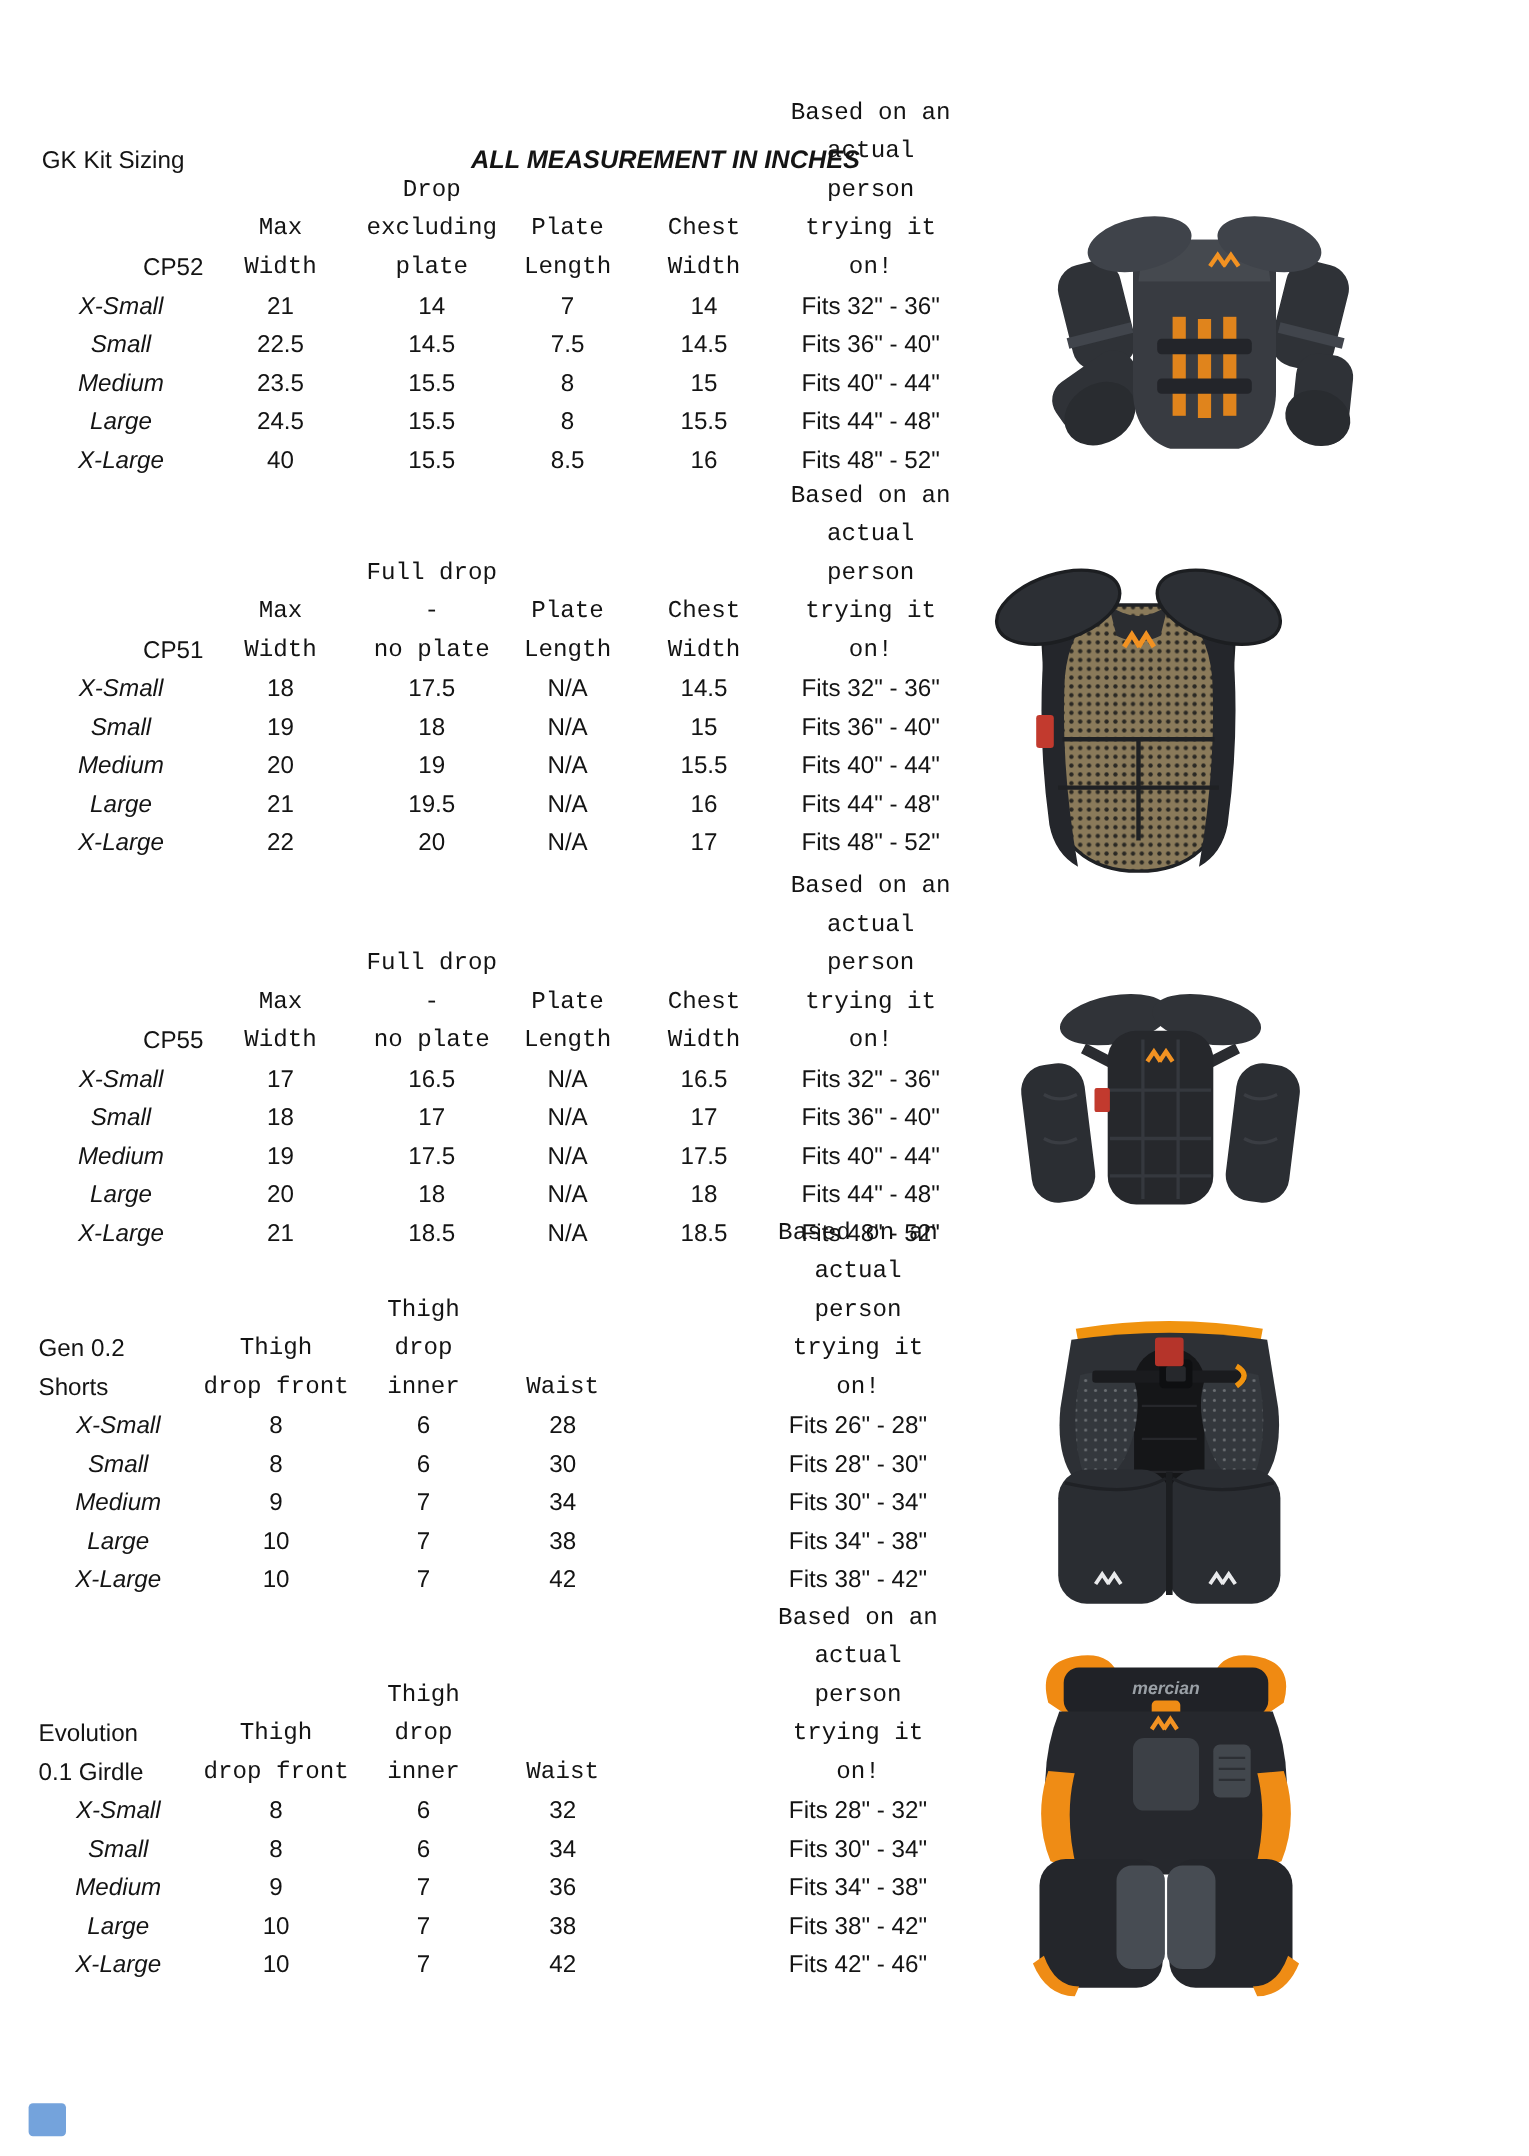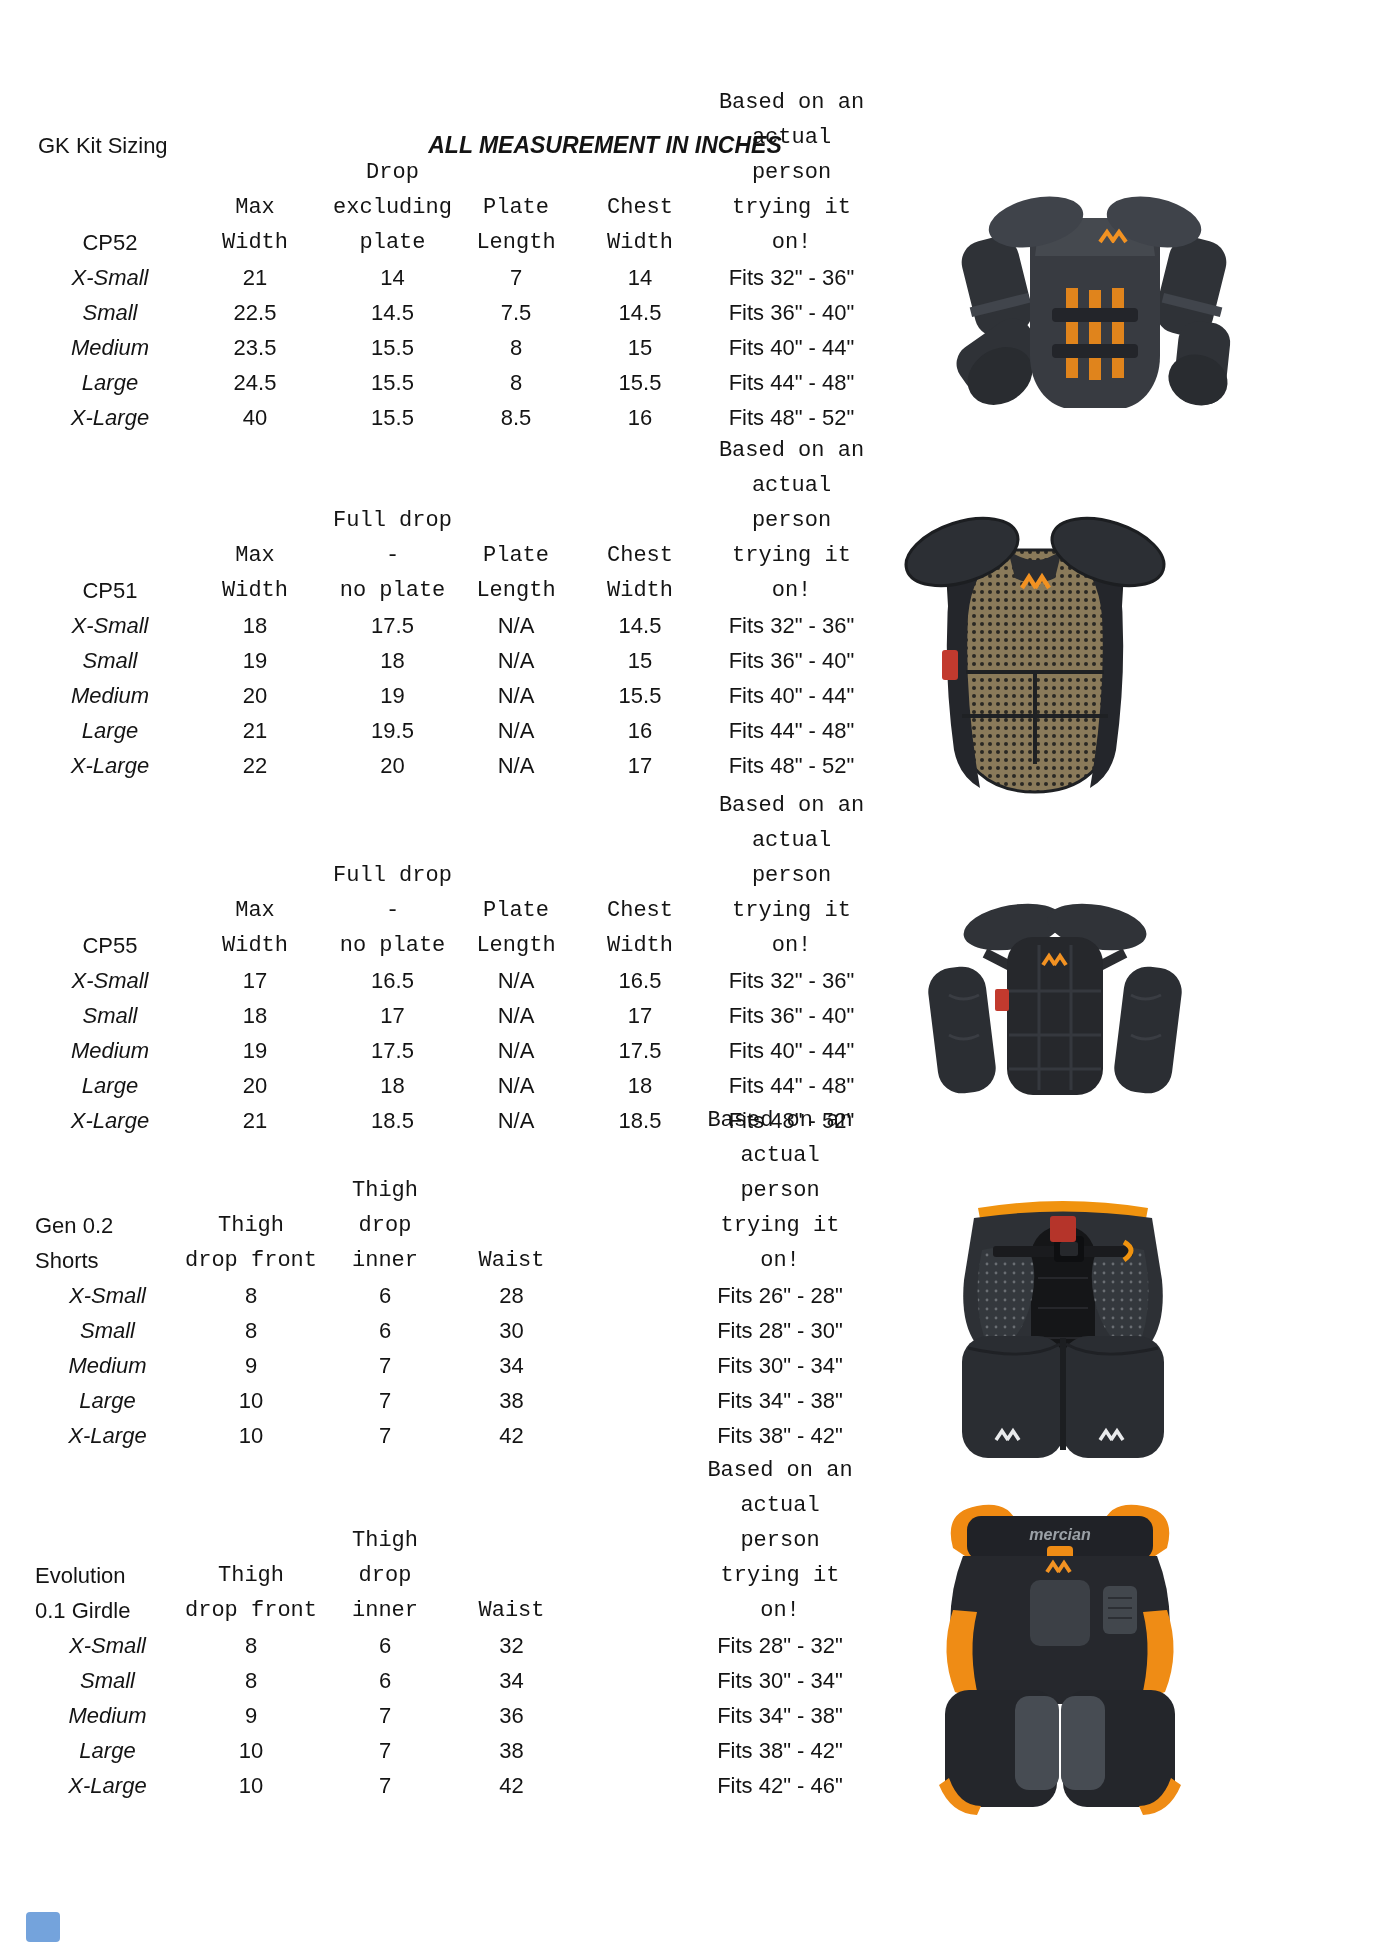--- a/index.html
+++ b/index.html
@@ -9,21 +9,21 @@
   }
   .doc-title{position:absolute;left:38px;top:128px;font-size:22px;line-height:35px;}
   .banner{position:absolute;left:300px;top:128px;width:610px;text-align:center;
     font-size:23px;line-height:35px;font-weight:bold;font-style:italic;}
   .sizing-table{position:absolute;left:35px;display:grid;
     grid-template-rows:105px;grid-auto-rows:35px;align-items:end;}
   .cols-armour{grid-template-columns:150px 140px 135px 112px 136px 167px;width:840px;}
   .cols-shorts{grid-template-columns:145px 142px 126px 127px 120px 170px;width:830px;}
   .hcell,.cell,.tlabel{font-size:22px;line-height:35px;}
   .hcell{text-align:center;white-space:pre-line;align-self:end;font-family:Liberation Mono, monospace;}
-  .tlabel{white-space:pre-line;align-self:end;text-align:center;}
+  .tlabel{white-space:pre-line;align-self:end;text-align:right;}
   .cols-shorts .tlabel{text-align:left;}
   .cell{text-align:center;align-self:start;}
   .cell.size{text-align:center;font-style:italic;}
   .cell.fits{grid-column:6;}
   .fith{grid-column:6;}
   .product{position:absolute;font-weight:bold;}
   .corner-mark{position:absolute;left:26px;top:1912px;width:34px;height:30px;
     border-radius:4px;background:#74a3dc;}
 </style>
 </head>

